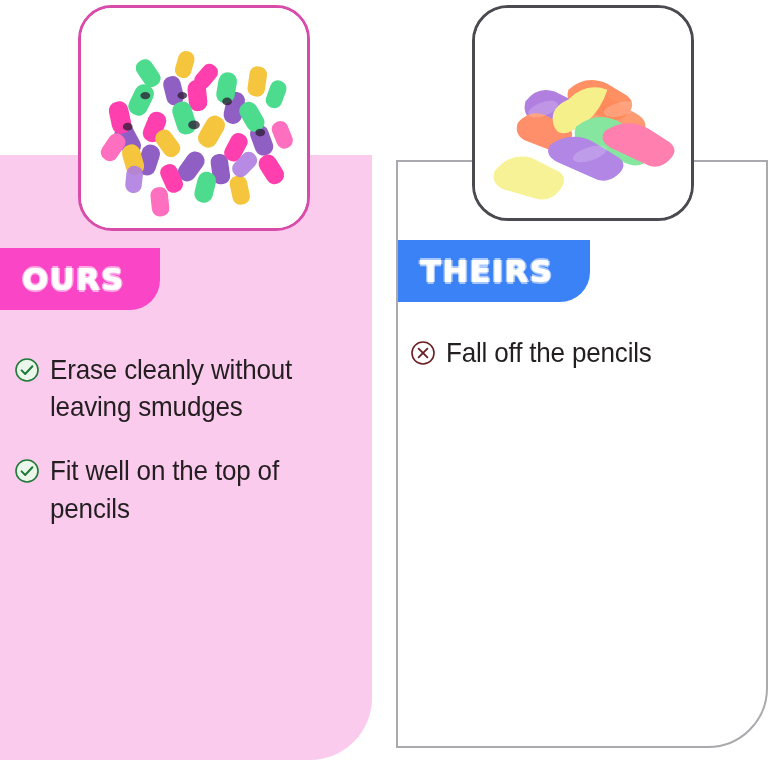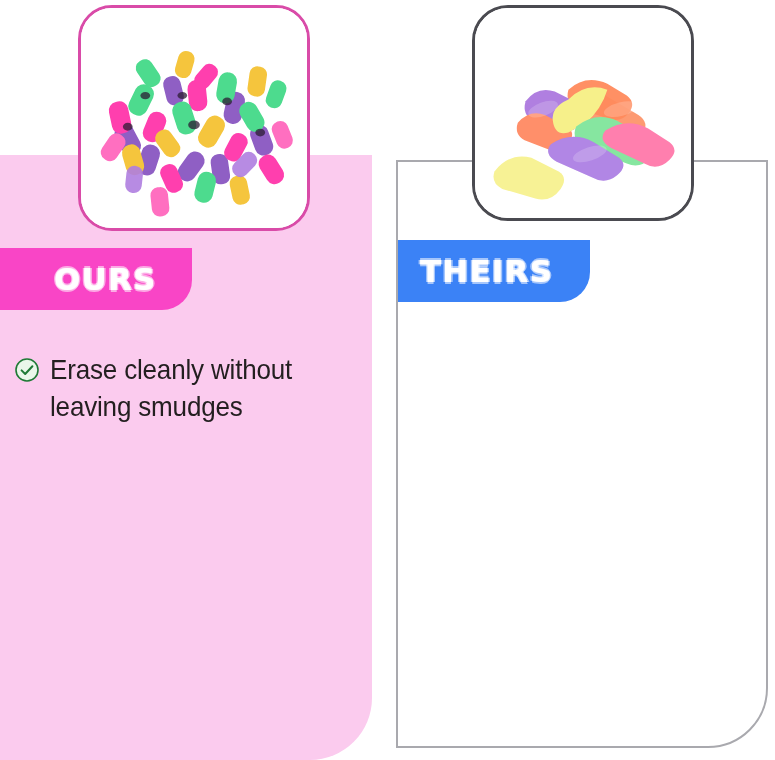--- a/index.html
+++ b/index.html
@@ -43,21 +43,20 @@
     height: 62px;
     display: flex;
     align-items: center;
     border-bottom-right-radius: 30px;
   }
   .banner-ours {
     left: 0;
     top: 248px;
     width: 160px;
     background: #f945c6;
-    padding-left: 32px;
   }
   .banner-theirs {
     left: 398px;
     top: 240px;
     width: 192px;
     background: #3b82f6;
   }
   .banner-label {
     color: #ffffff;
     font-family: "DejaVu Sans", sans-serif;
@@ -215,20 +214,30 @@
       <svg viewBox="0 0 26 26">
         <circle cx="13" cy="13" r="11" fill="#eaf7ea" stroke="#1f7a36" stroke-width="1.6"></circle>
         <path d="M7.6 13.4 L11.2 17 L18.4 9.2" fill="none" stroke="#1f7a36" stroke-width="2" stroke-linecap="round" stroke-linejoin="round"></path>
       </svg>
     </span>
     <span class="item-text">Erase cleanly without
 leaving smudges</span>
   </div>
 
 
+  <div class="list-item">
+    <span class="item-icon">
+      <svg viewBox="0 0 26 26">
+        <circle cx="13" cy="13" r="11" fill="#eaf7ea" stroke="#1f7a36" stroke-width="1.6"></circle>
+        <path d="M7.6 13.4 L11.2 17 L18.4 9.2" fill="none" stroke="#1f7a36" stroke-width="2" stroke-linecap="round" stroke-linejoin="round"></path>
+      </svg>
+    </span>
+    <span class="item-text">Fit well on the top of
+pencils</span>
+  </div>
 
 </div>
 
 <div class="panel-theirs"></div>
 
 <div class="photo-frame frame-theirs">
   <span class="sr-only">few large pastel cap erasers</span>
   <svg viewBox="0 0 222 216" preserveAspectRatio="xMidYMid slice">
     <rect x="0" y="0" width="222" height="216" fill="#ffffff"></rect>
     <g>
@@ -252,14 +261,23 @@
 </div>
 
 <div class="banner banner-theirs">
   <span class="banner-label">THEIRS</span>
 </div>
 
 <div class="list list-theirs">
 
 
 
+  <div class="list-item">
+    <span class="item-icon">
+      <svg viewBox="0 0 26 26">
+        <circle cx="13" cy="13" r="11" fill="#ffffff" stroke="#6b1f24" stroke-width="1.6"></circle>
+        <path d="M8.6 8.6 L17.4 17.4 M17.4 8.6 L8.6 17.4" fill="none" stroke="#6b1f24" stroke-width="1.8" stroke-linecap="round"></path>
+      </svg>
+    </span>
+    <span class="item-text">Fall off the pencils</span>
+  </div>
 
 </div>
 
 </body></html>

